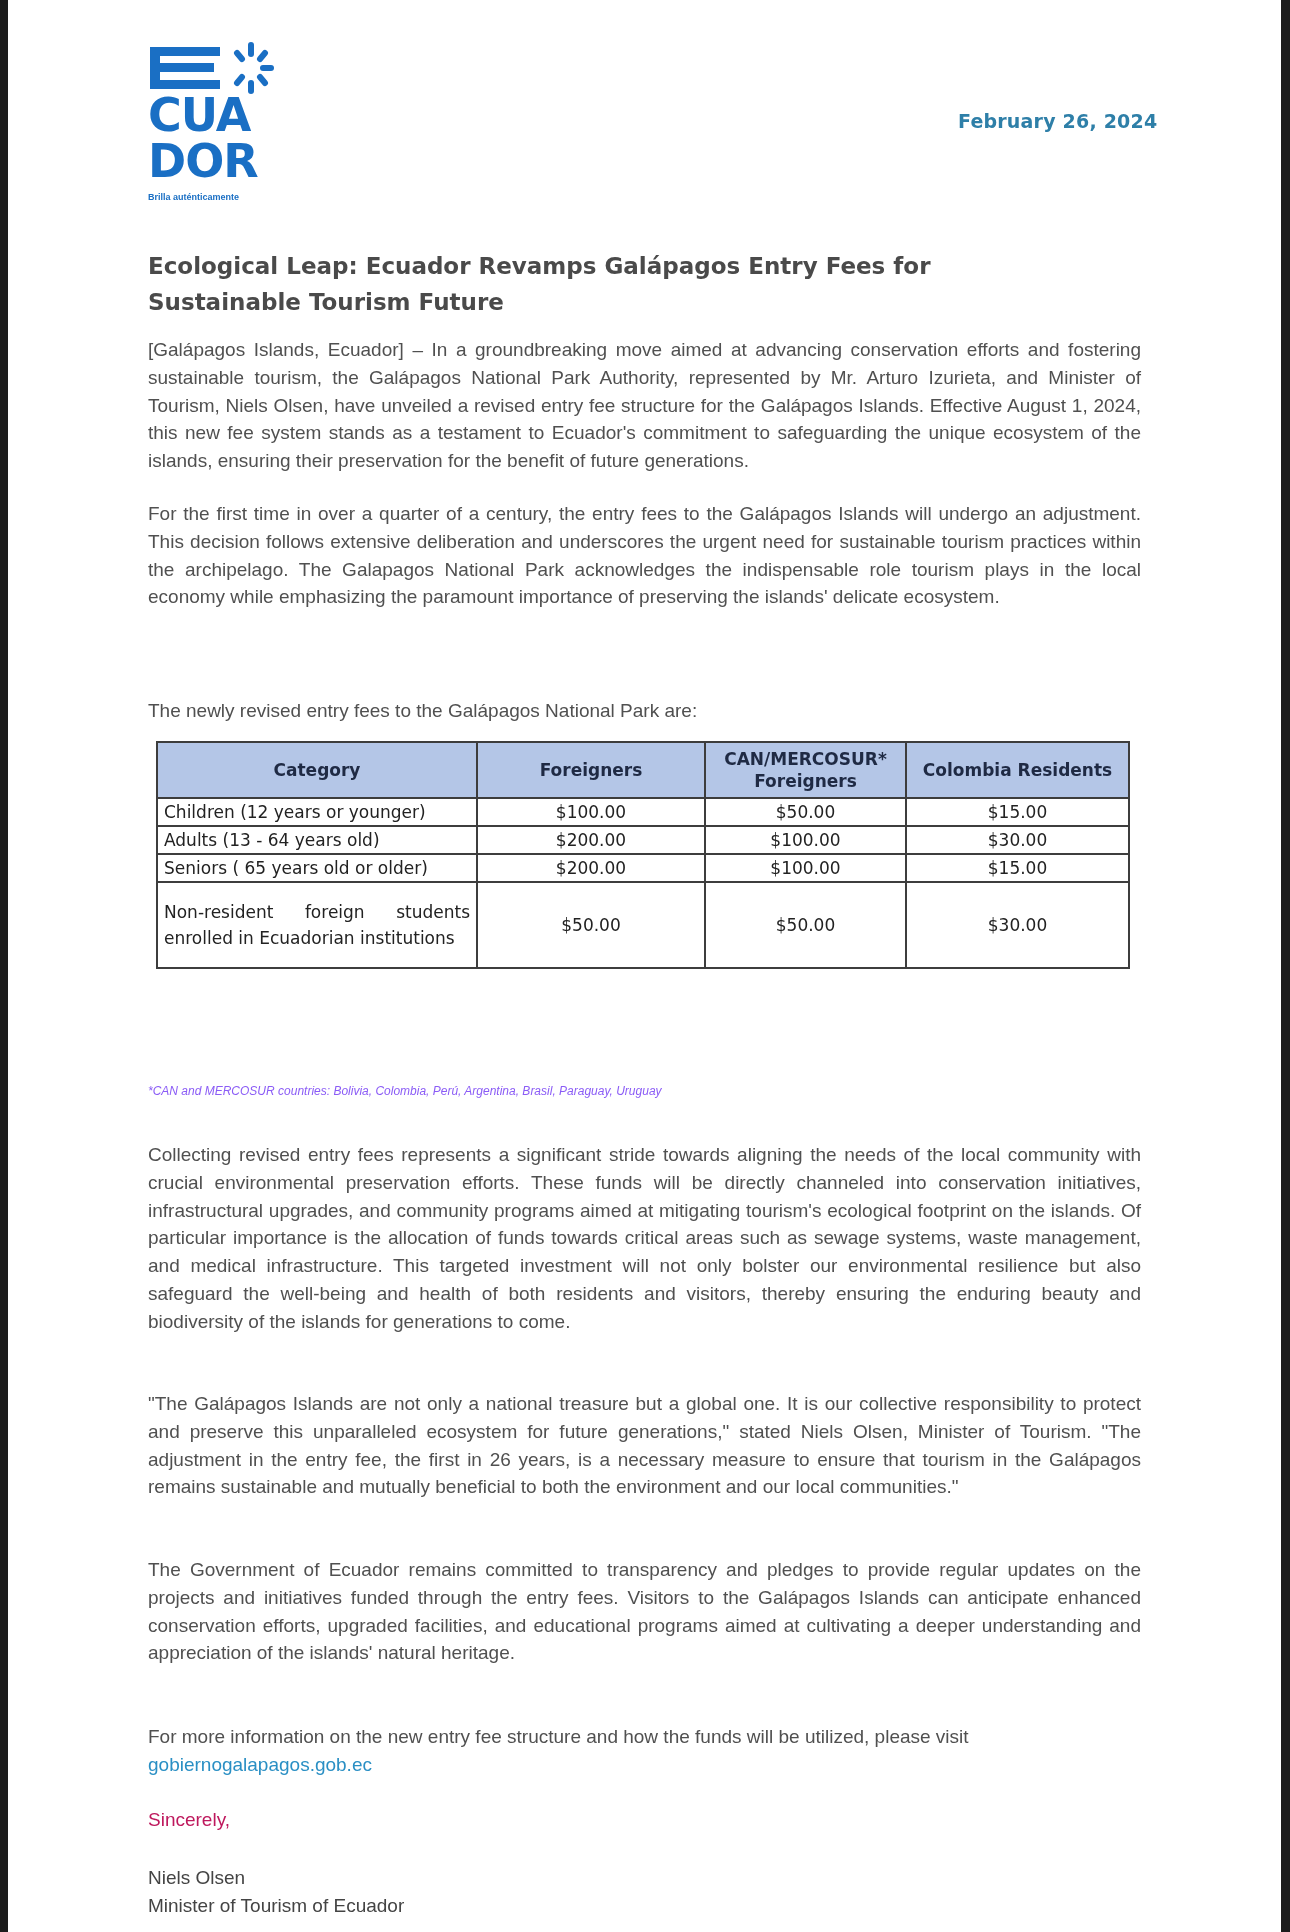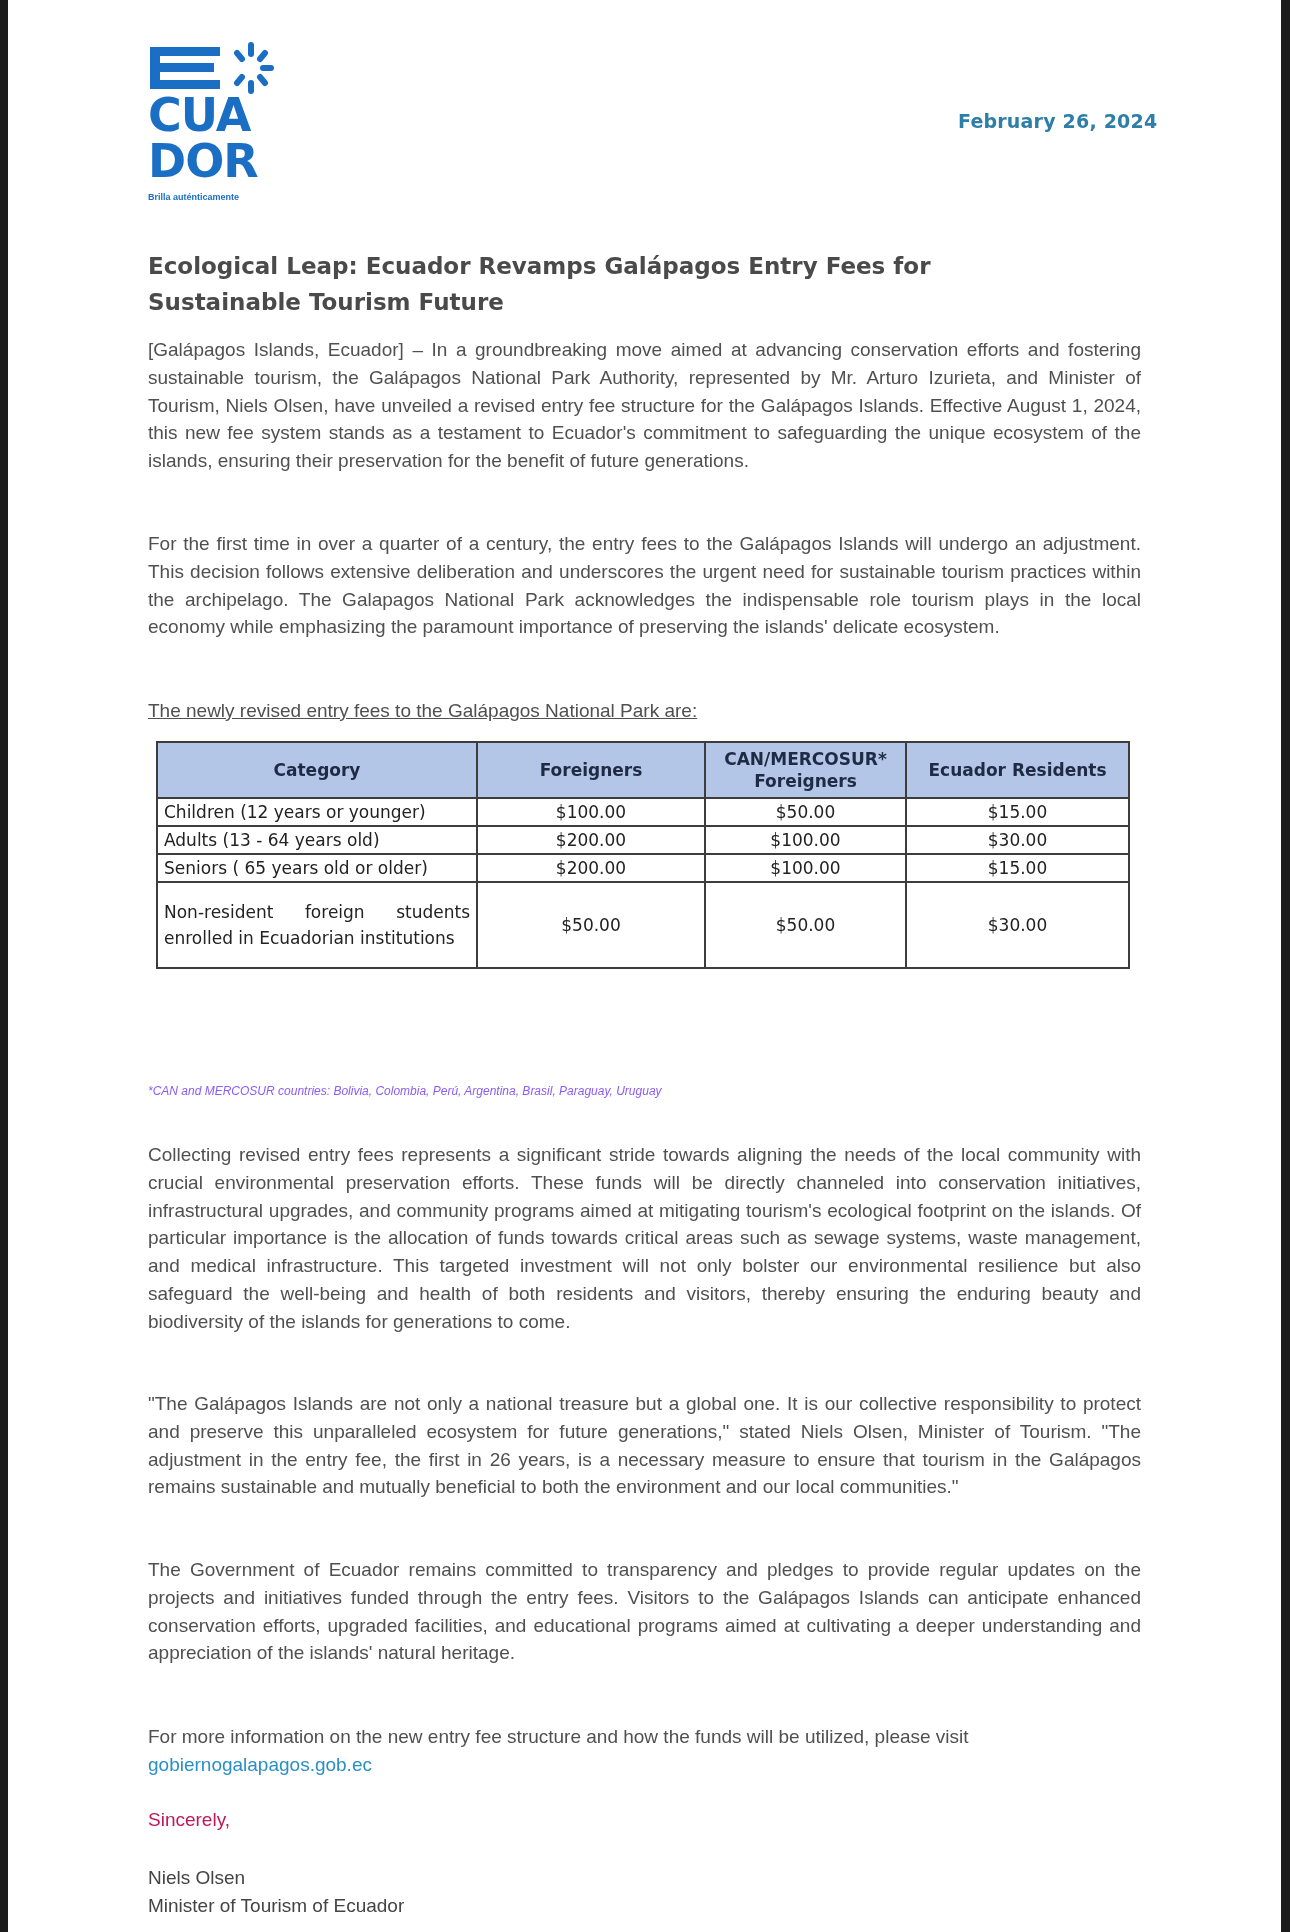--- a/index.html
+++ b/index.html
@@ -16,22 +16,22 @@
                color:#1a6fc4; font-size:46px; letter-spacing:-1px; line-height:46px; }
   .logo-cua { top:50px; }
   .logo-dor { top:96px; }
   .logo-tag { position:absolute; left:0; top:150px; font-size:9px; font-weight:bold; color:#1a6fc4; white-space:nowrap; }
   .date { position:absolute; left:958px; top:110px; font-size:19px; color:#2e7fa8; font-family:"DejaVu Sans", sans-serif; font-weight:bold; letter-spacing:0.2px; }
   .title { position:absolute; left:148px; top:248px; width:900px; font-family:"DejaVu Sans", sans-serif;
            font-weight:bold; font-size:23px; line-height:36px; color:#4a4a4a; }
   .para { position:absolute; left:148px; width:993px; font-family:"Liberation Sans", sans-serif;
           font-size:19px; line-height:27.8px; color:#505050; text-align:justify; }
   .p1 { top:336px; }
-  .p2 { top:530px; }
-  .p3 { top:697px;text-decoration:underline; }
+  .p2 { top:500px; }
+  .p3 { top:697px; }
   .p4 { top:1141px; }
   .p5 { top:1390px; }
   .p6 { top:1556px; }
   .p7 { top:1723px; }
   .link { color:#2a8fc4; }
   .sincerely { position:absolute; left:148px; top:1809px; font-size:19px; color:#be185d; }
   .signer { position:absolute; left:148px; top:1864px; font-size:19px; line-height:28px; color:#444; }
   table.fees { position:absolute; left:156px; top:741px; width:974px; border-collapse:collapse;
                font-family:"DejaVu Sans", sans-serif; font-size:17px; color:#222; }
   table.fees td, table.fees th { border:2px solid #3d3d3d; padding:0 6px; }
@@ -83,21 +83,21 @@
 <div class="para p1">[Galápagos Islands, Ecuador] – In a groundbreaking move aimed at advancing conservation efforts and fostering sustainable tourism, the Galápagos National Park Authority, represented by Mr. Arturo Izurieta, and Minister of Tourism, Niels Olsen, have unveiled a revised entry fee structure for the Galápagos Islands. Effective August 1, 2024, this new fee system stands as a testament to Ecuador's commitment to safeguarding the unique ecosystem of the islands, ensuring their preservation for the benefit of future generations.</div>
 <div class="para p2">For the first time in over a quarter of a century, the entry fees to the Galápagos Islands will undergo an adjustment. This decision follows extensive deliberation and underscores the urgent need for sustainable tourism practices within the archipelago. The Galapagos National Park acknowledges the indispensable role tourism plays in the local economy while emphasizing the paramount importance of preserving the islands' delicate ecosystem.</div>
 <div class="para p3">The newly revised entry fees to the Galápagos National Park are:</div>
 
 <table class="fees">
   <tbody>
   <tr class="row-head">
     <th class="col-cat">Category</th>
     <th class="col-f">Foreigners</th>
     <th class="col-c">CAN/MERCOSUR* Foreigners</th>
-    <th>Ecuador Residents</th>
+    <th>Colombia Residents</th>
   </tr>
   <tr class="row-data">
     <td class="cat">Children (12 years or younger)</td>
     <td>$100.00</td>
     <td>$50.00</td>
     <td>$15.00</td>
   </tr>
   <tr class="row-data">
     <td class="cat">Adults (13 - 64 years old)</td>
     <td>$200.00</td>

